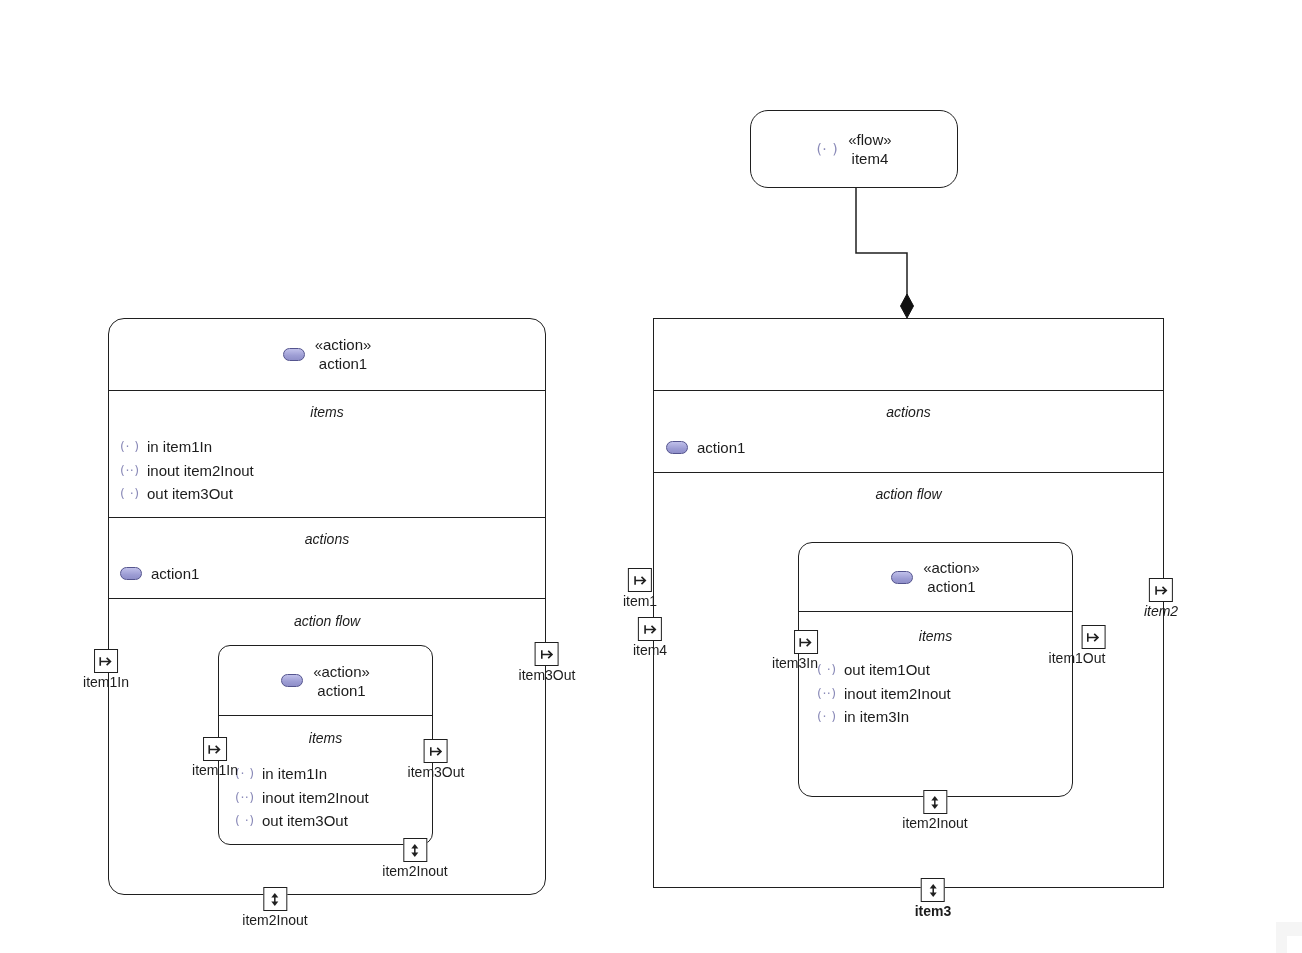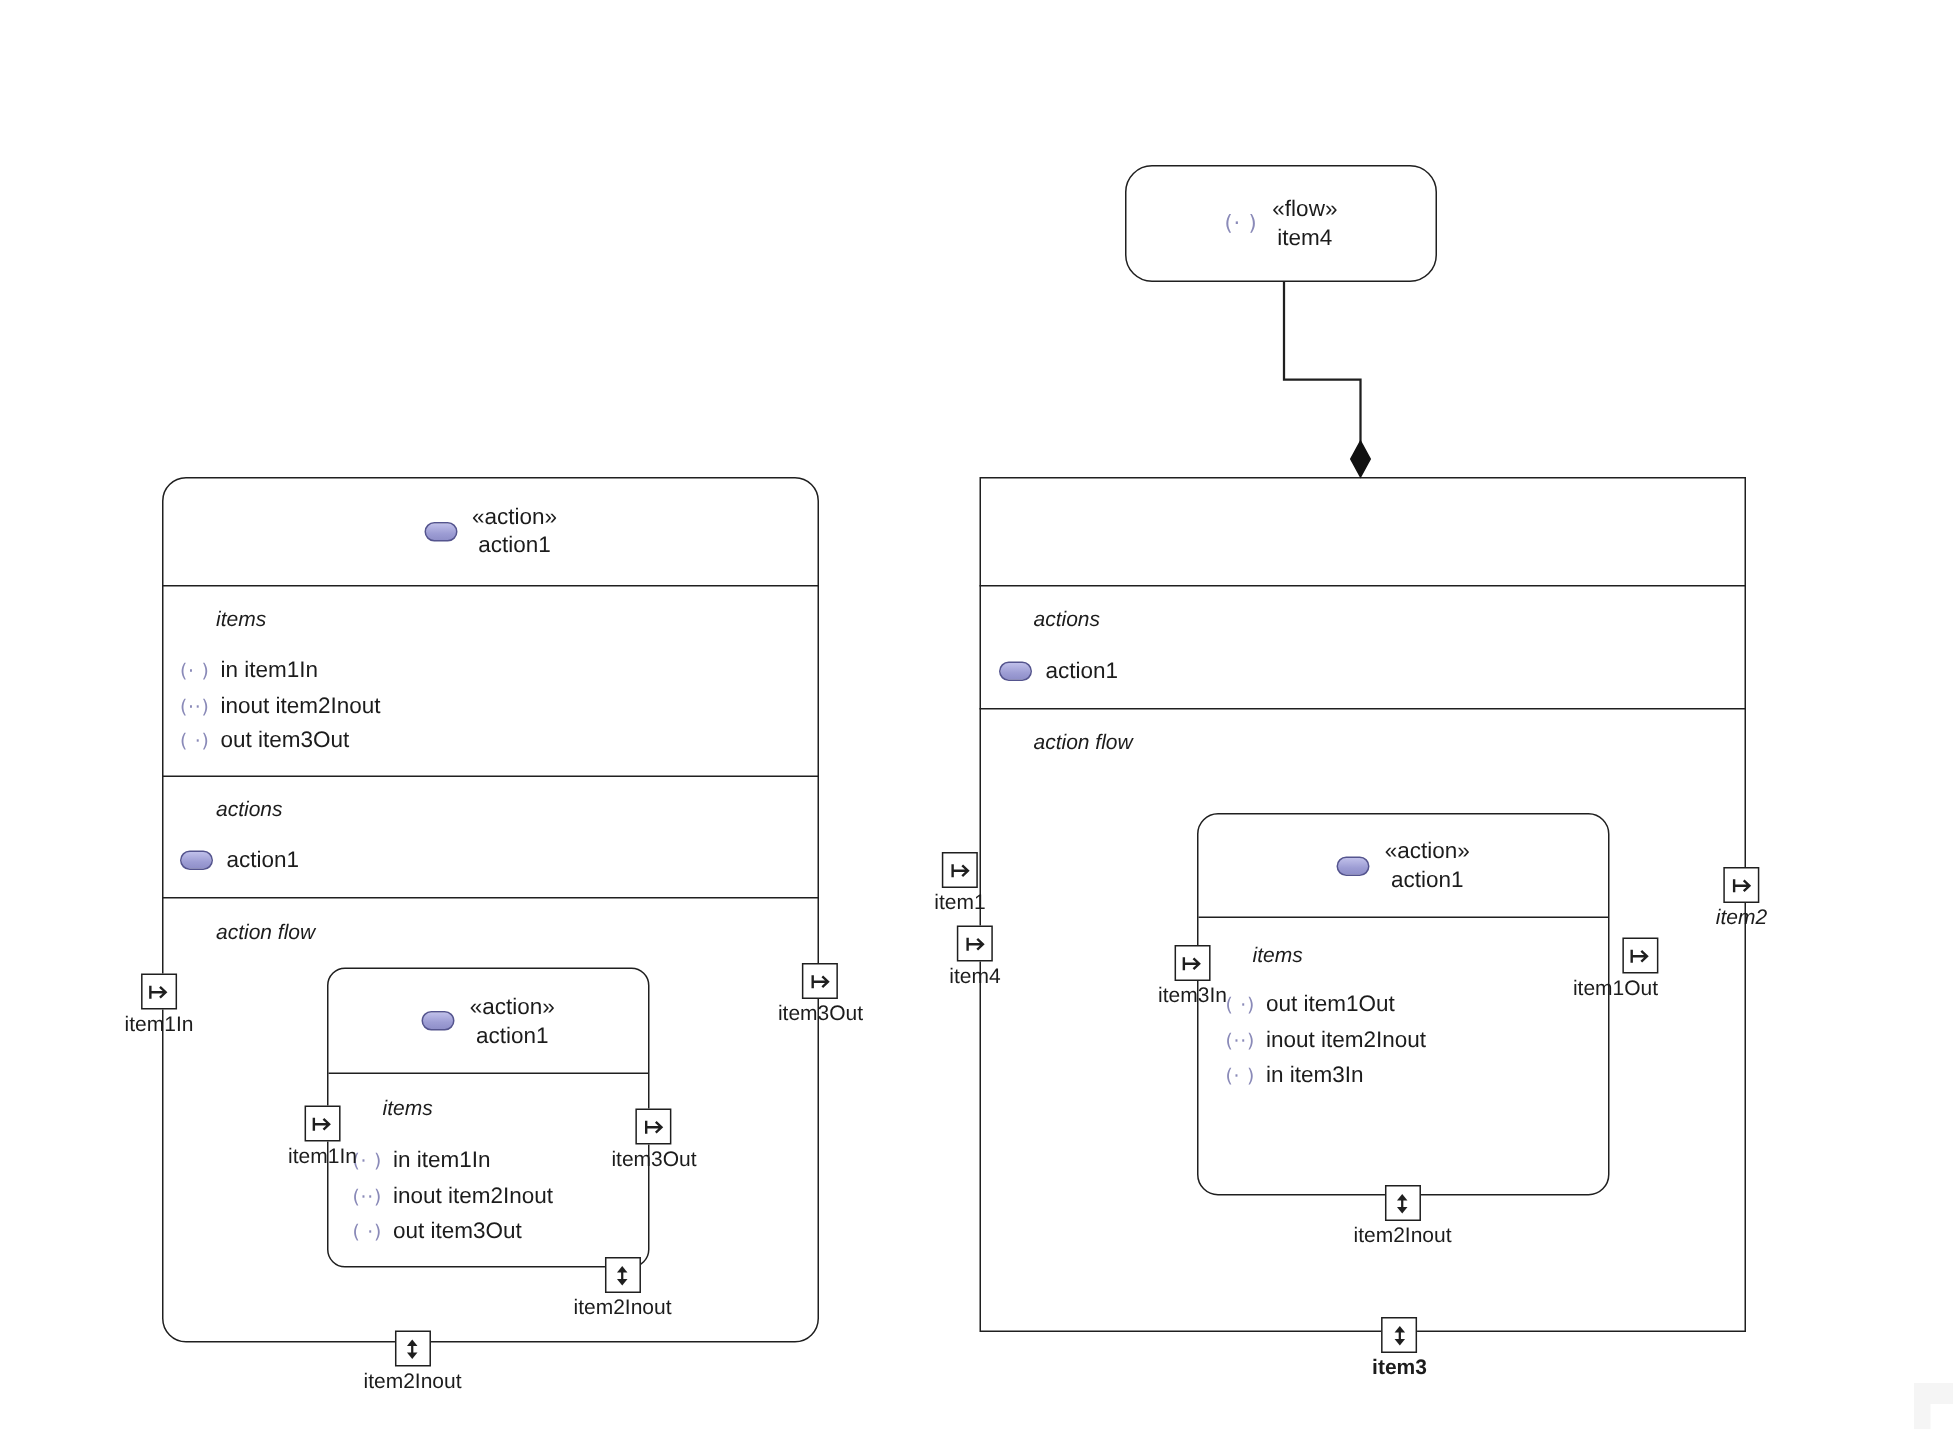--- a/index.html
+++ b/index.html
@@ -9,21 +9,21 @@
   }
   .blk { position:absolute; border:1.6px solid #1f1f1f; background:#ffffff; box-sizing:border-box; }
   .divider { position:absolute; border-top:1.4px solid #1f1f1f; height:0; }
   .hdr { position:absolute; display:flex; justify-content:center; align-items:center; gap:10px; }
   .hdr .txt { text-align:center; font-size:15px; line-height:19px; }
   .aicon {
     display:inline-block; width:22px; height:13px; border-radius:6.5px;
     border:1.4px solid #54548e; box-sizing:border-box;
     background:linear-gradient(180deg,#c0c0ea 0%, #9d9dd4 60%, #8f8fc9 100%);
   }
-  .clabel { position:absolute; font-style:italic; font-size:14px;margin-left:36px; }
+  .clabel { position:absolute; text-align:center; font-style:italic; font-size:14px; }
   .rows { position:absolute; font-size:15px; }
   .irow { display:flex; align-items:center; height:23.5px; }
   .dir { display:inline-block; width:27px; color:#8a8ab8; font-size:12.5px;
          white-space:pre; letter-spacing:0.5px; font-family:"DejaVu Sans", sans-serif; }
   .aref { position:absolute; display:flex; align-items:center; gap:9px; font-size:15px; }
   .port { position:absolute; transform:translateX(-50%); display:flex; flex-direction:column;
           align-items:center; z-index:6; }
   .psq { width:24px; height:24px; box-sizing:border-box; border:1.6px solid #1f1f1f;
          background:#ffffff; display:flex; align-items:center; justify-content:center; }
   .plabel { font-size:14px; margin-top:1px; white-space:nowrap; background:transparent; }
@@ -205,21 +205,21 @@
         <span class="dir">(··)</span>
         <span>inout item2Inout</span>
       </div>
       <div class="irow">
         <span class="dir">(· )</span>
         <span>in item3In</span>
       </div>
     </div>
   </div>
 
-  <div class="port" style="left:795px; top:630px;">
+  <div class="port" style="left:795px; top:630px;align-items:flex-end;">
     <div class="psq">
       <svg class="icon" width="15" height="15" viewBox="0 0 15 15">
         <path d="M2.2 3.2 V11.8 M2.2 7.5 H12.2 M8.6 3.9 L12.4 7.5 L8.6 11.1" stroke="#1f1f1f" stroke-width="1.6" fill="none"></path>
       </svg>
     </div>
     <div class="plabel">item3In</div>
   </div>
   <div class="port" style="left:1077px; top:625px;align-items:flex-end;">
     <div class="psq">
       <svg class="icon" width="15" height="15" viewBox="0 0 15 15">

